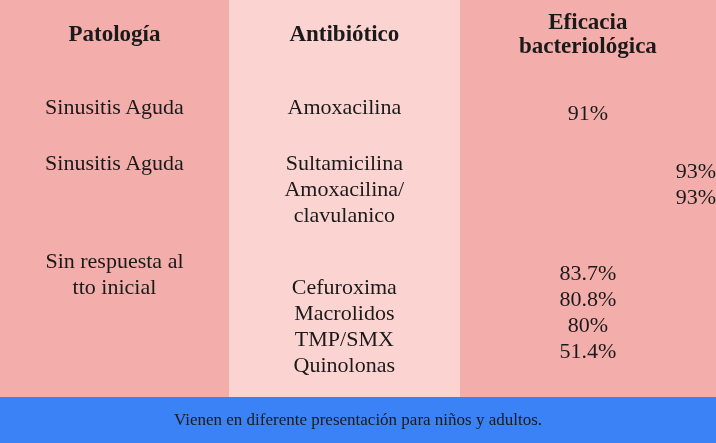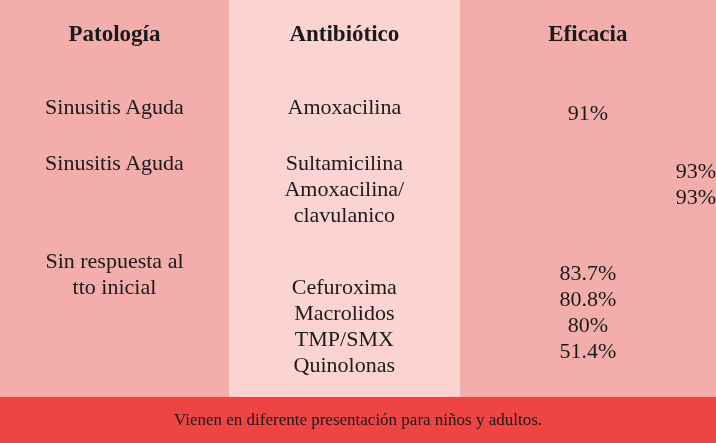--- a/index.html
+++ b/index.html
@@ -84,21 +84,21 @@
   .col-3 .g1 { margin-top: 32px; }
   .col-3 .g2 { margin-top: 32px; text-align: right; }
   .col-3 .g3 { margin-top: 50px; }
 
   .line {
     display: block;
   }
 
   .footer {
     height: 46px;
-    background: #ef4444;
+    background: #3b82f6;
     display: flex;
     align-items: center;
     justify-content: center;
     text-align: right;
     font-size: 17px;
   }
 </style>
 </head>
 <body>
 
@@ -139,20 +139,21 @@
         <span class="line">Macrolidos</span>
         <span class="line">TMP/SMX</span>
         <span class="line">Quinolonas</span>
       </div>
     </div>
 
     <div class="col col-3">
       <div class="head">
         <span>
           <span class="two-line">Eficacia</span>
+          <span class="two-line">bacteriológica</span>
         </span>
       </div>
       <div class="block g1">
         <span class="line">91%</span>
       </div>
       <div class="block g2">
         <span class="line">93%</span>
         <span class="line">93%</span>
       </div>
       <div class="block g3">

